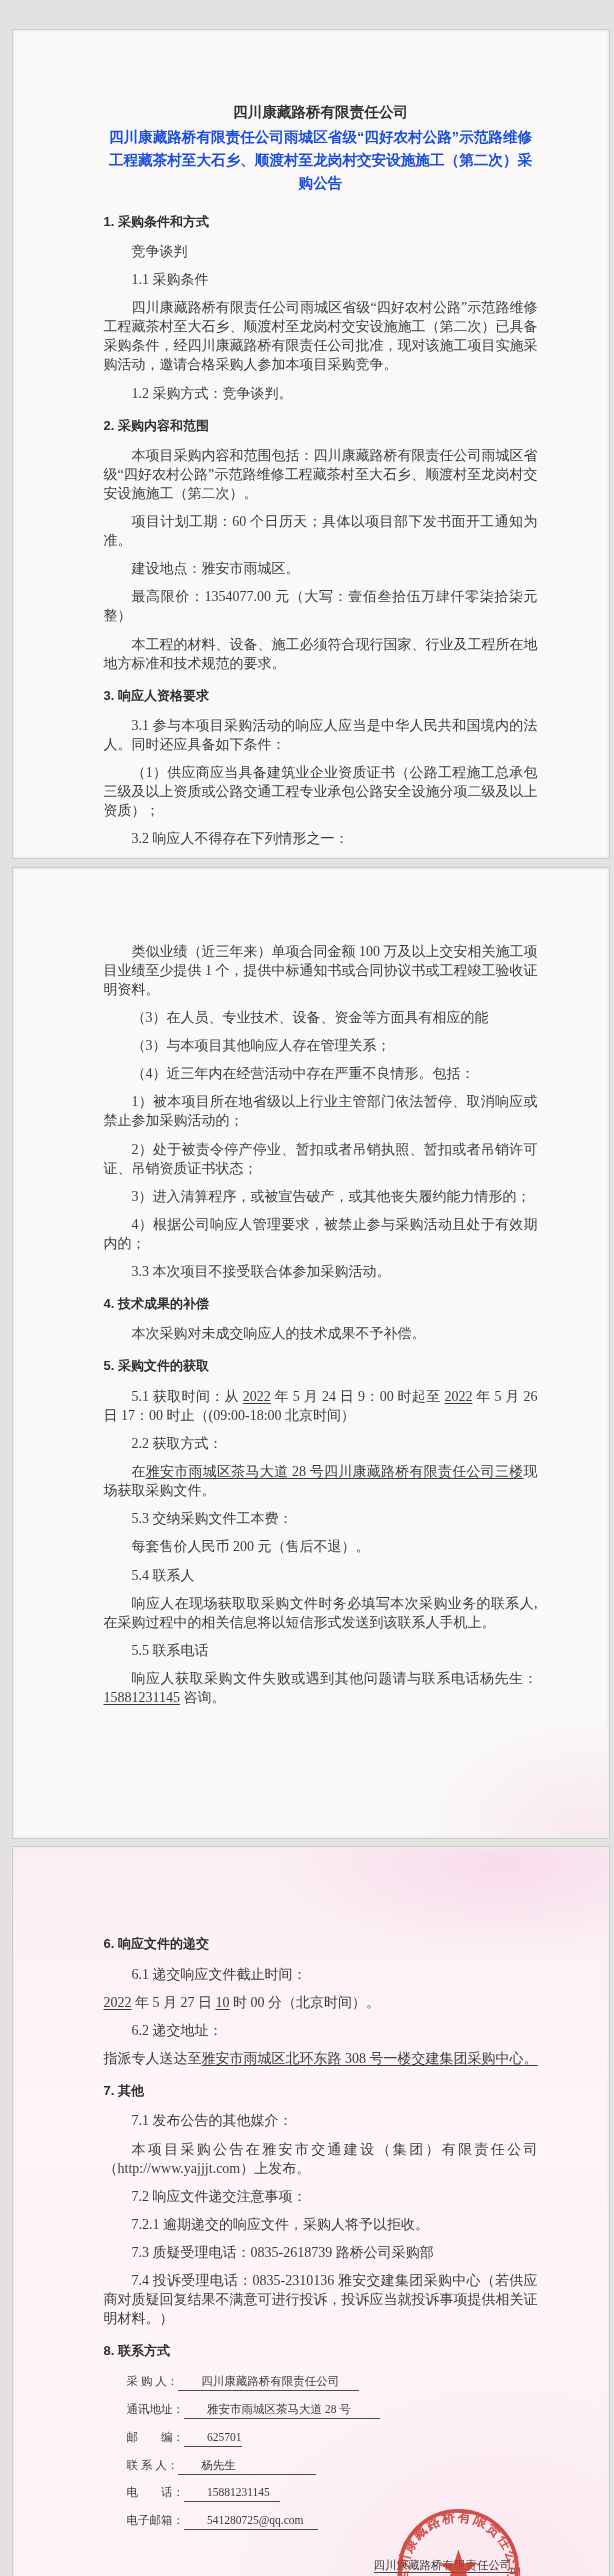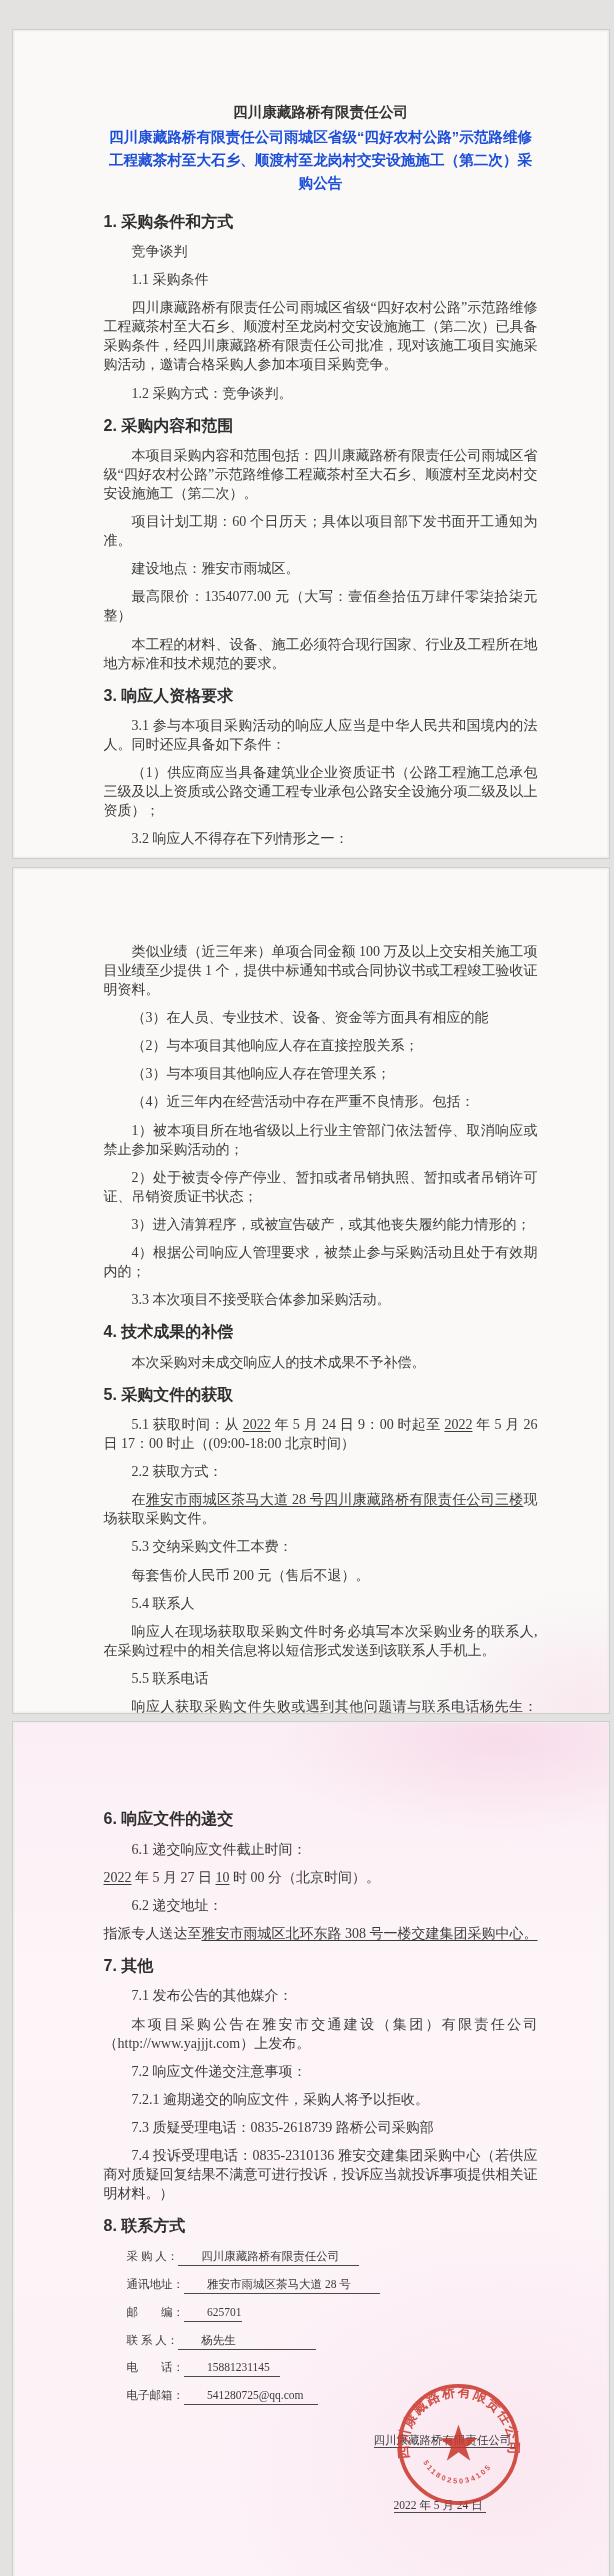--- a/index.html
+++ b/index.html
@@ -1,32 +1,32 @@
 <!DOCTYPE html>
 <html style="font-size:12.3px"><head>
 <meta charset="utf-8">
 <style>
   html,body{margin:0;padding:0;background:#e3e2e0;}
   body{width:615px;font-family:"Liberation Serif",serif;color:#3b3b3b;}
   .canvas{width:615px;padding:29px 0 0 6px;box-sizing:border-box;}
   .page{width:598px;margin:0 auto 7.7px auto;box-sizing:border-box;background:#faf9f8;
         border:0.8px solid #cfcdcb;box-shadow:0 0 0 1.5px #efeeec inset;overflow:hidden;position:relative;}
   .page1{height:830px;padding:71px 71px 0 91px;}
-  .page2{height:847px;padding:74px 71px 0 91px;
+  .page2{height:972px;padding:74px 71px 0 91px;
     background:radial-gradient(ellipse 246px 169px at 96% 99%, rgba(246,205,224,.35), transparent 70%),#faf9f8;}
   .page3{height:898px;padding:74px 71px 0 91px;
     background:
       radial-gradient(ellipse 330px 131px at 82% 2%, rgba(243,190,216,.40), transparent 72%),
       radial-gradient(ellipse 399px 323px at 82% 82%, rgba(246,200,222,.28), transparent 72%),
       linear-gradient(180deg,#fbeff5,#fdf5f8 28%,#fcf2f7);}
   .doc-title{text-align:center;font-family:"Liberation Sans",sans-serif;font-weight:700;
              font-size:14.6px;line-height:23px;margin:0 0 1.5px 0;color:#333;}
   .doc-subtitle{text-align:center;font-family:"Liberation Sans",sans-serif;font-weight:700;
                 font-size:14.6px;line-height:23px;margin:0 0 18.4px 0;color:#1d4ed8;}
-  .h{font-family:"Liberation Sans",sans-serif;font-weight:700;font-size:16px;line-height:18.4px;
+  .h{font-family:"Liberation Sans",sans-serif;font-weight:700;font-size:13px;line-height:18.4px;
      margin:14px 0 10.8px 0;color:#2f2f2f;}
   p.body{font-size:14px;line-height:19px;margin:0 0 9.2px 0;text-align:justify;text-indent:2em;}
   p.noindent{text-indent:0;}
   .useg{text-decoration:underline;text-underline-offset:2.3px;}
   p.contact{font-size:11.5px;line-height:20px;margin:0 0 7.7px 0;text-indent:2em;}
   .cval{border-bottom:0.8px solid #4a4a4a;display:inline-block;line-height:17px;}
   .stamp-wrap{position:absolute;left:380px;top:657px;width:131px;height:131px;opacity:.85;}
   .sig-line{position:absolute;left:361px;top:711px;font-size:11.5px;}
   .sig-name{border-bottom:0.8px solid #4a4a4a;padding:0 3.1px 0.8px 0;}
   .sig-date{position:absolute;left:381px;top:776px;font-size:11.5px;}
@@ -57,21 +57,20 @@
     <p class="body">3.1 参与本项目采购活动的响应人应当是中华人民共和国境内的法人。同时还应具备如下条件：</p>
     <p class="body">（1）供应商应当具备建筑业企业资质证书（公路工程施工总承包三级及以上资质或公路交通工程专业承包公路安全设施分项二级及以上资质）；</p>
     <p class="body">3.2 响应人不得存在下列情形之一：</p>
     <p class="body">（1）与本项目其他响应人的单位负责人为同一人；</p>
     <p class="body">（2）响应人应当具有承接过类似业绩；</p>
   </div>
 
   <div class="page page2">
     <p class="body">类似业绩（近三年来）单项合同金额 100 万及以上交安相关施工项目业绩至少提供 1 个，提供中标通知书或合同协议书或工程竣工验收证明资料。</p>
     <p class="body">（3）在人员、专业技术、设备、资金等方面具有相应的能</p>
-    <p class="body">（2）与本项目其他响应人存在直接控股关系；</p>
     <p class="body">（3）与本项目其他响应人存在管理关系；</p>
     <p class="body">（4）近三年内在经营活动中存在严重不良情形。包括：</p>
     <p class="body">1）被本项目所在地省级以上行业主管部门依法暂停、取消响应或禁止参加采购活动的；</p>
     <p class="body">2）处于被责令停产停业、暂扣或者吊销执照、暂扣或者吊销许可证、吊销资质证书状态；</p>
     <p class="body">3）进入清算程序，或被宣告破产，或其他丧失履约能力情形的；</p>
     <p class="body">4）根据公司响应人管理要求，被禁止参与采购活动且处于有效期内的；</p>
     <p class="body">3.3 本次项目不接受联合体参加采购活动。</p>
 
     <div class="h">4. 技术成果的补偿</div>
     <p class="body">本次采购对未成交响应人的技术成果不予补偿。</p>

